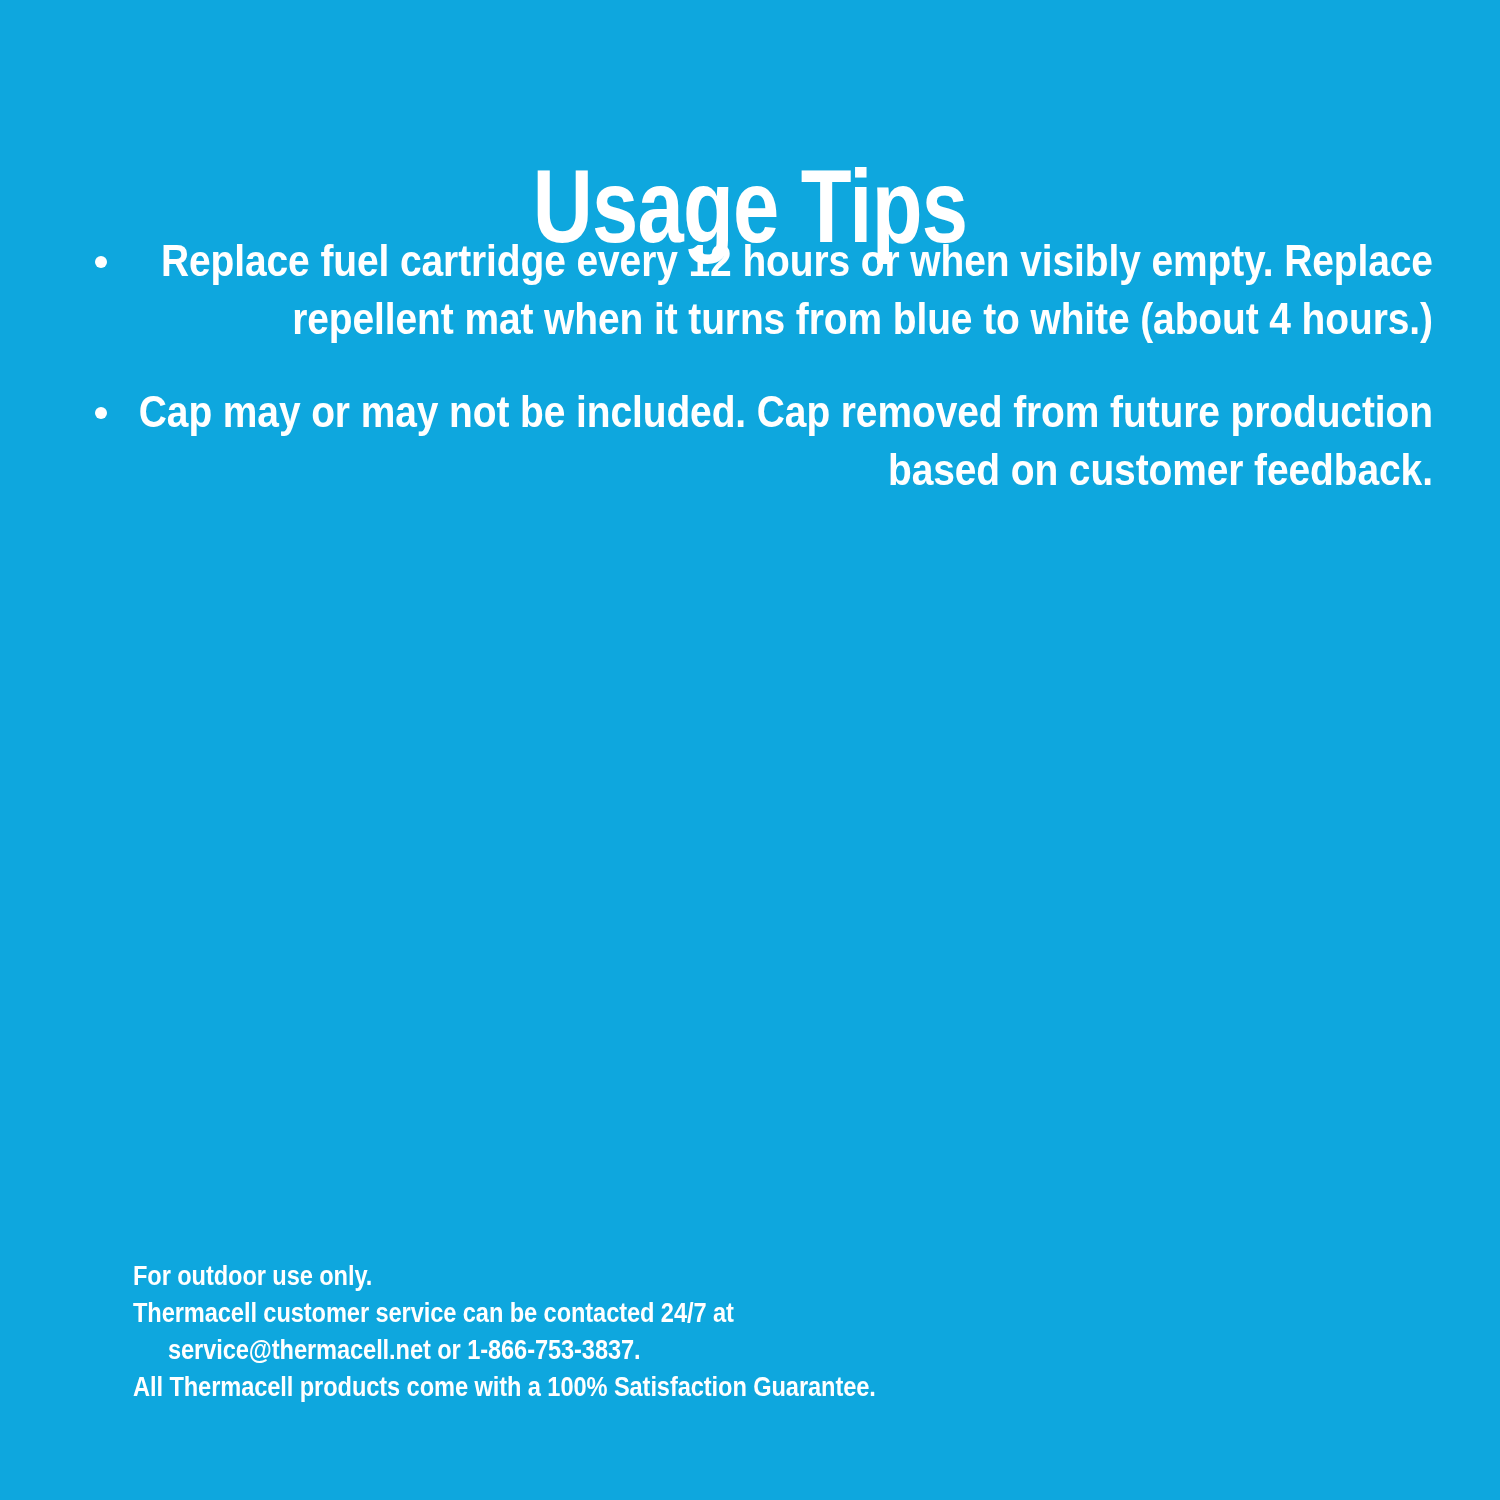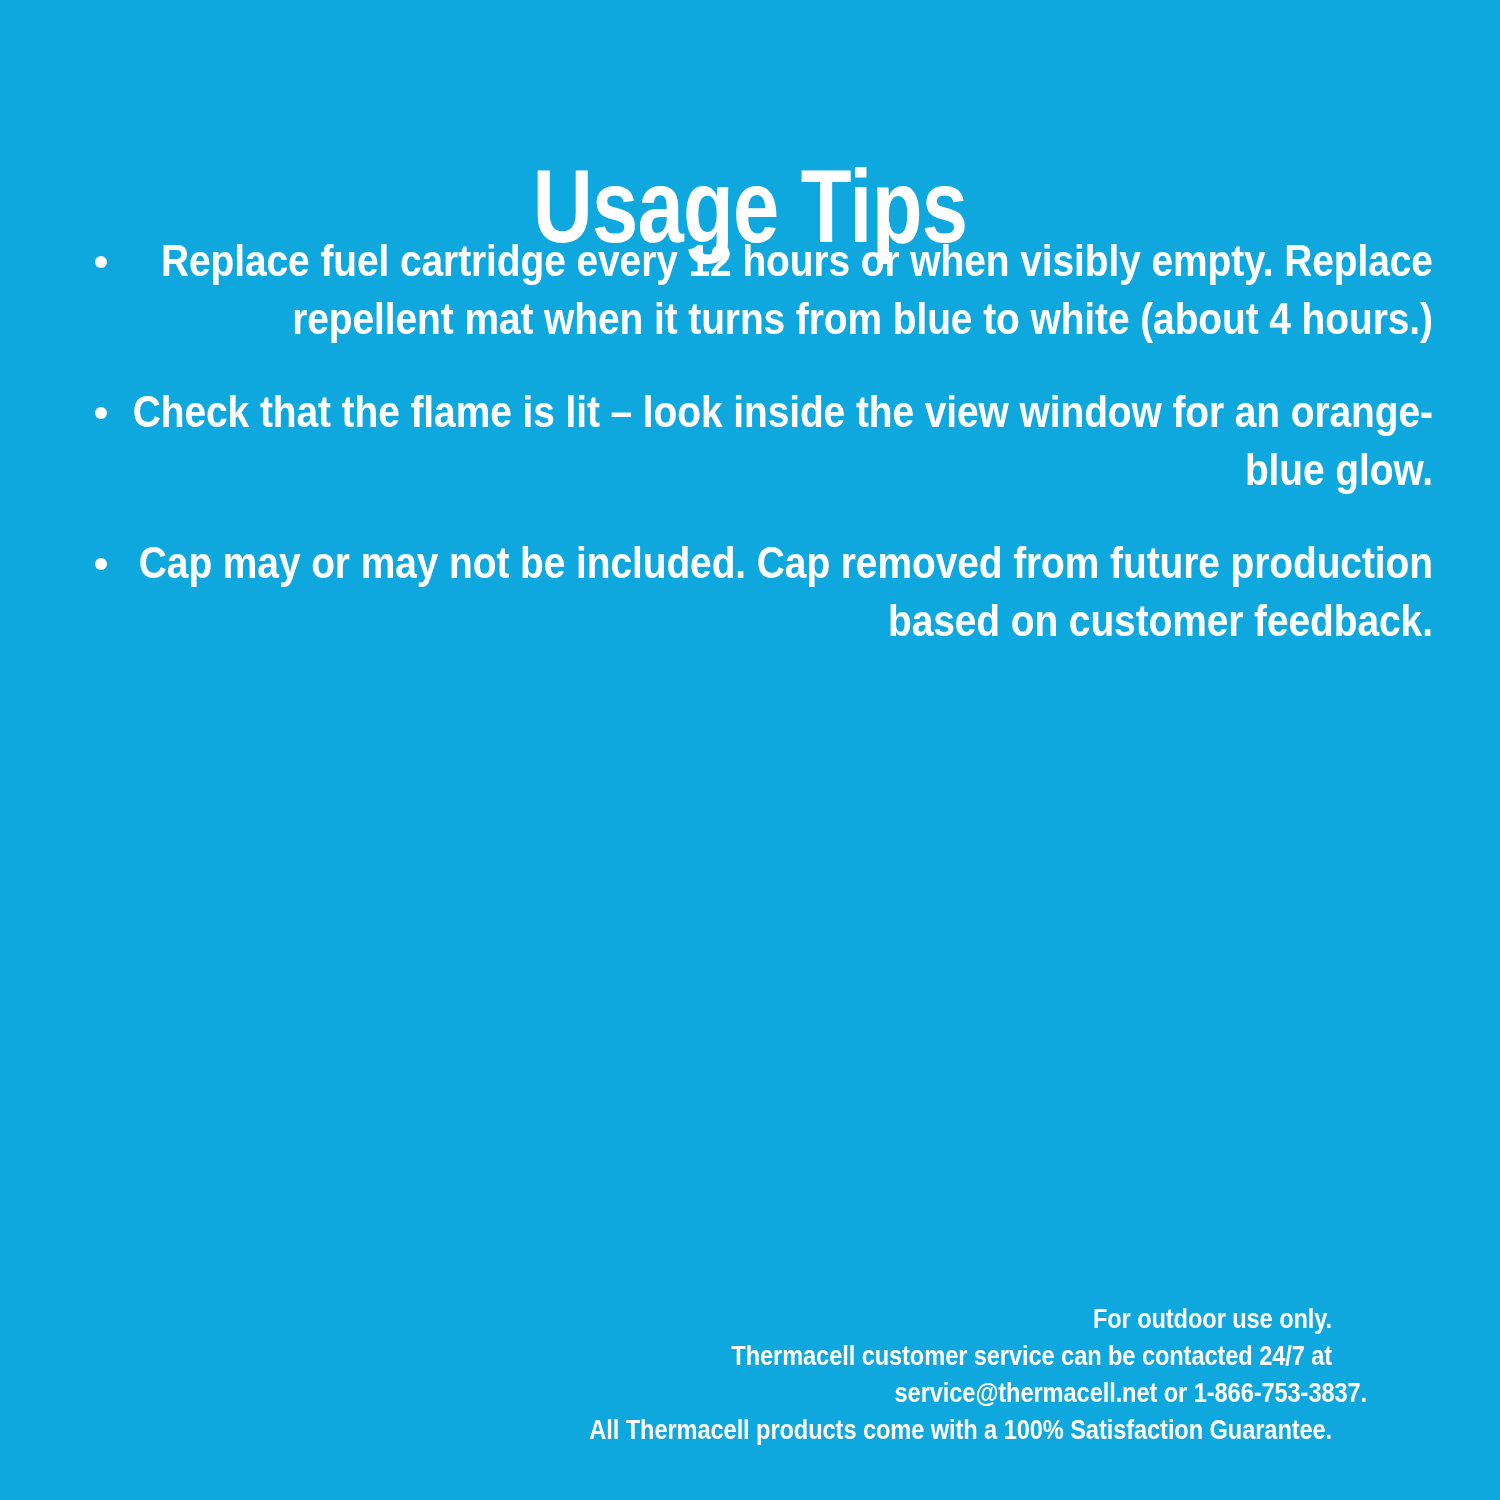--- a/index.html
+++ b/index.html
@@ -76,23 +76,22 @@
     transform: scaleX(0.865);
     transform-origin: 0 0;
     width: 115.6%;
     color: #ffffff;
   }
 
   
   #footer {
     position: absolute;
     left: 133px;
-    top: 1301px;
+    top: 1258px;
     width: 1200px;
-    text-align: right;
   }
 
   .footer-line {
     display: block;
     font-size: 27px;
     line-height: 37px;
     font-weight: 700;
     letter-spacing: -0.1px;
     transform: scaleX(0.875);
     transform-origin: 0 0;
@@ -113,24 +112,20 @@
   <h1 id="title">Usage Tips</h1>
 
   <div id="tips">
 
     <div class="tip">
       <span class="tip-bullet"></span>
       <span class="tip-text">Replace fuel cartridge every 12 hours or when visibly empty. Replace repellent mat when it turns from blue to white (about 4 hours.)</span>
     </div>
 
 
-    <div class="tip">
-      <span class="tip-bullet"></span>
-      <span class="tip-text">Check that the flame is lit – look inside the view window for an orange-blue glow.</span>
-    </div>
 
 
 
     <div class="tip">
       <span class="tip-bullet"></span>
       <span class="tip-text">Cap may or may not be included. Cap removed from future production based on customer feedback.</span>
     </div>
 
   </div>
 

